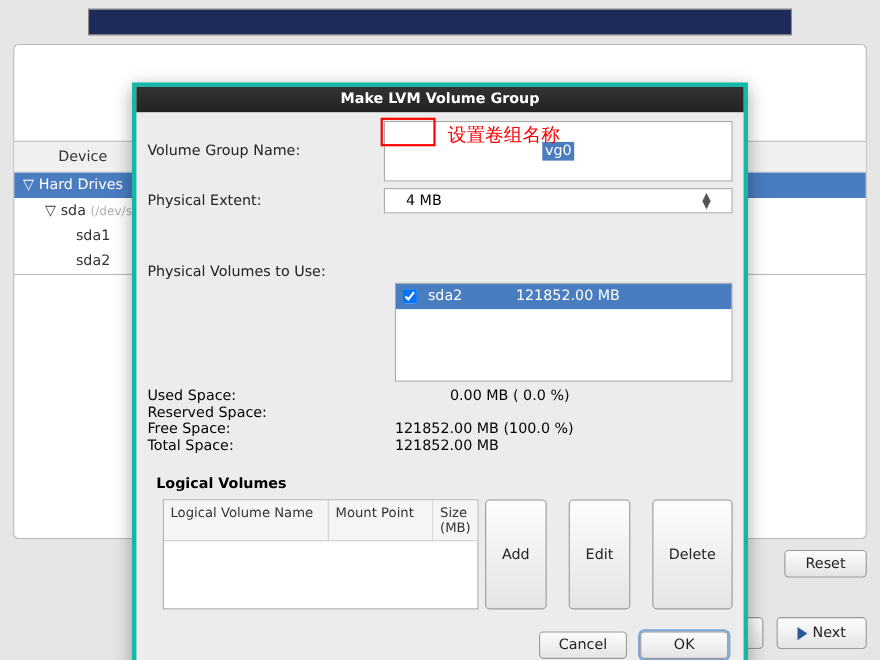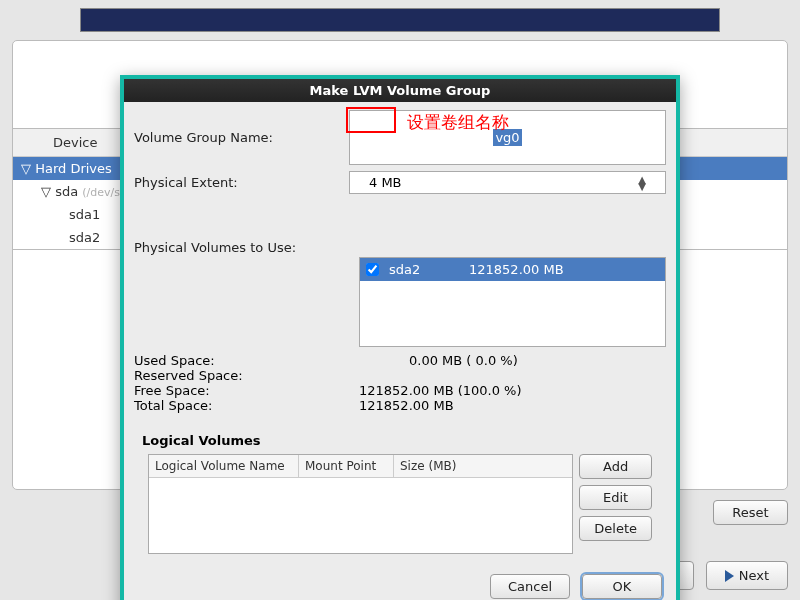--- a/index.html
+++ b/index.html
@@ -50,21 +50,21 @@
 
 .lv-section { font-weight: bold; margin: 20px 0 6px 8px; }
 
 .lv-area { display: flex; gap: 6px; padding: 0 14px; }
 .lv-table { flex: 1; background: #fff; border: 1px solid #aaa; height: 100px; }
 .lv-thead { display: flex; border-bottom: 1px solid #ccc; }
 .lv-thead div { padding: 4px 6px; border-right: 1px solid #ccc; background: #f5f5f5; font-size: 12px; color: #333; }
 .lv-col1 { width: 150px; }
 .lv-col2 { width: 95px; }
 .lv-col3 { flex: 1; border-right: none !important; }
-.lv-btns { display: flex; flex-direction: column; gap: 6px; }
+.lv-btns { display: flex; flex-direction: row; gap: 20px; }
 
 .dlg-footer { display: flex; justify-content: flex-end; gap: 12px; padding: 12px 14px 14px; }
 
 .btn { background: linear-gradient(#fdfdfd,#e4e4e4); border: 1px solid #9a9a9a; border-radius: 4px; padding: 4px 14px; color: #222; cursor: pointer; min-width: 56px; text-align: center; display: inline-flex; align-items: center; justify-content: center; gap: 5px; }
 .btn.primary { box-shadow: 0 0 0 2px #7aa7d8; }
 .btn.big { padding: 6px 18px; }
 
 .arrow-left { width:0;height:0;border-top:6px solid transparent;border-bottom:6px solid transparent;border-right:9px solid #2a5a9a; }
 .arrow-right { width:0;height:0;border-top:6px solid transparent;border-bottom:6px solid transparent;border-left:9px solid #2a5a9a; }
 </style>

